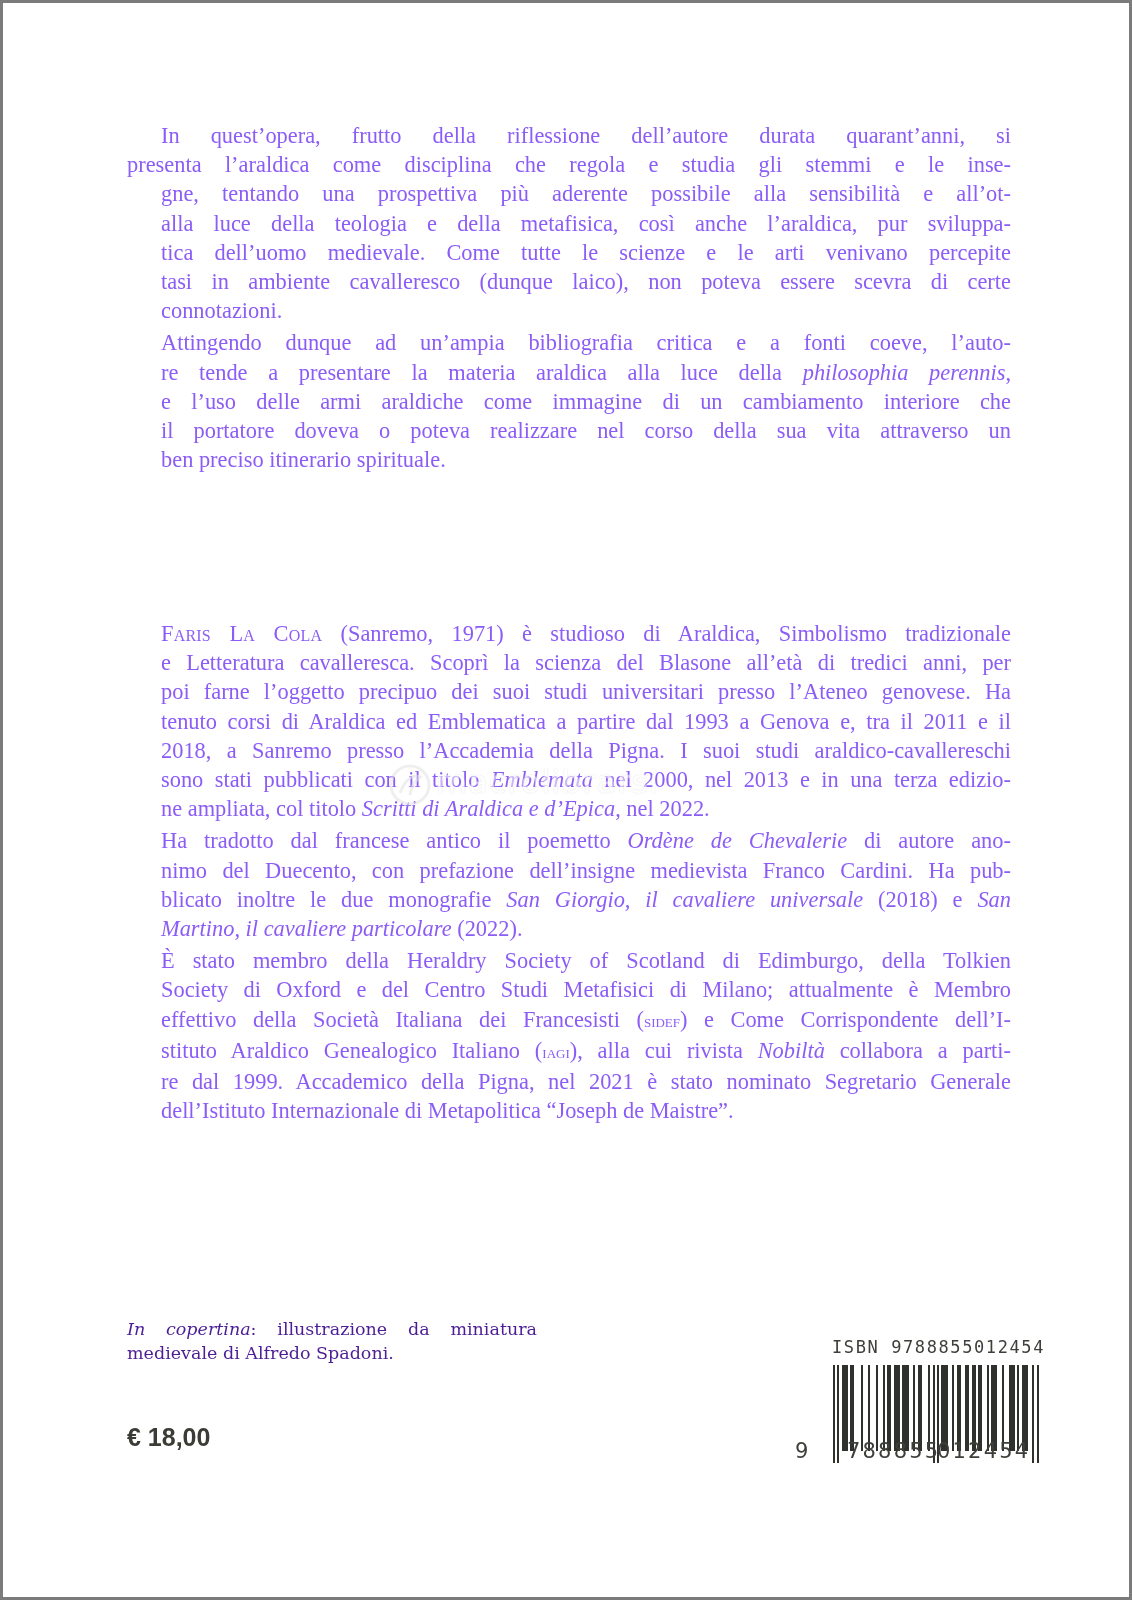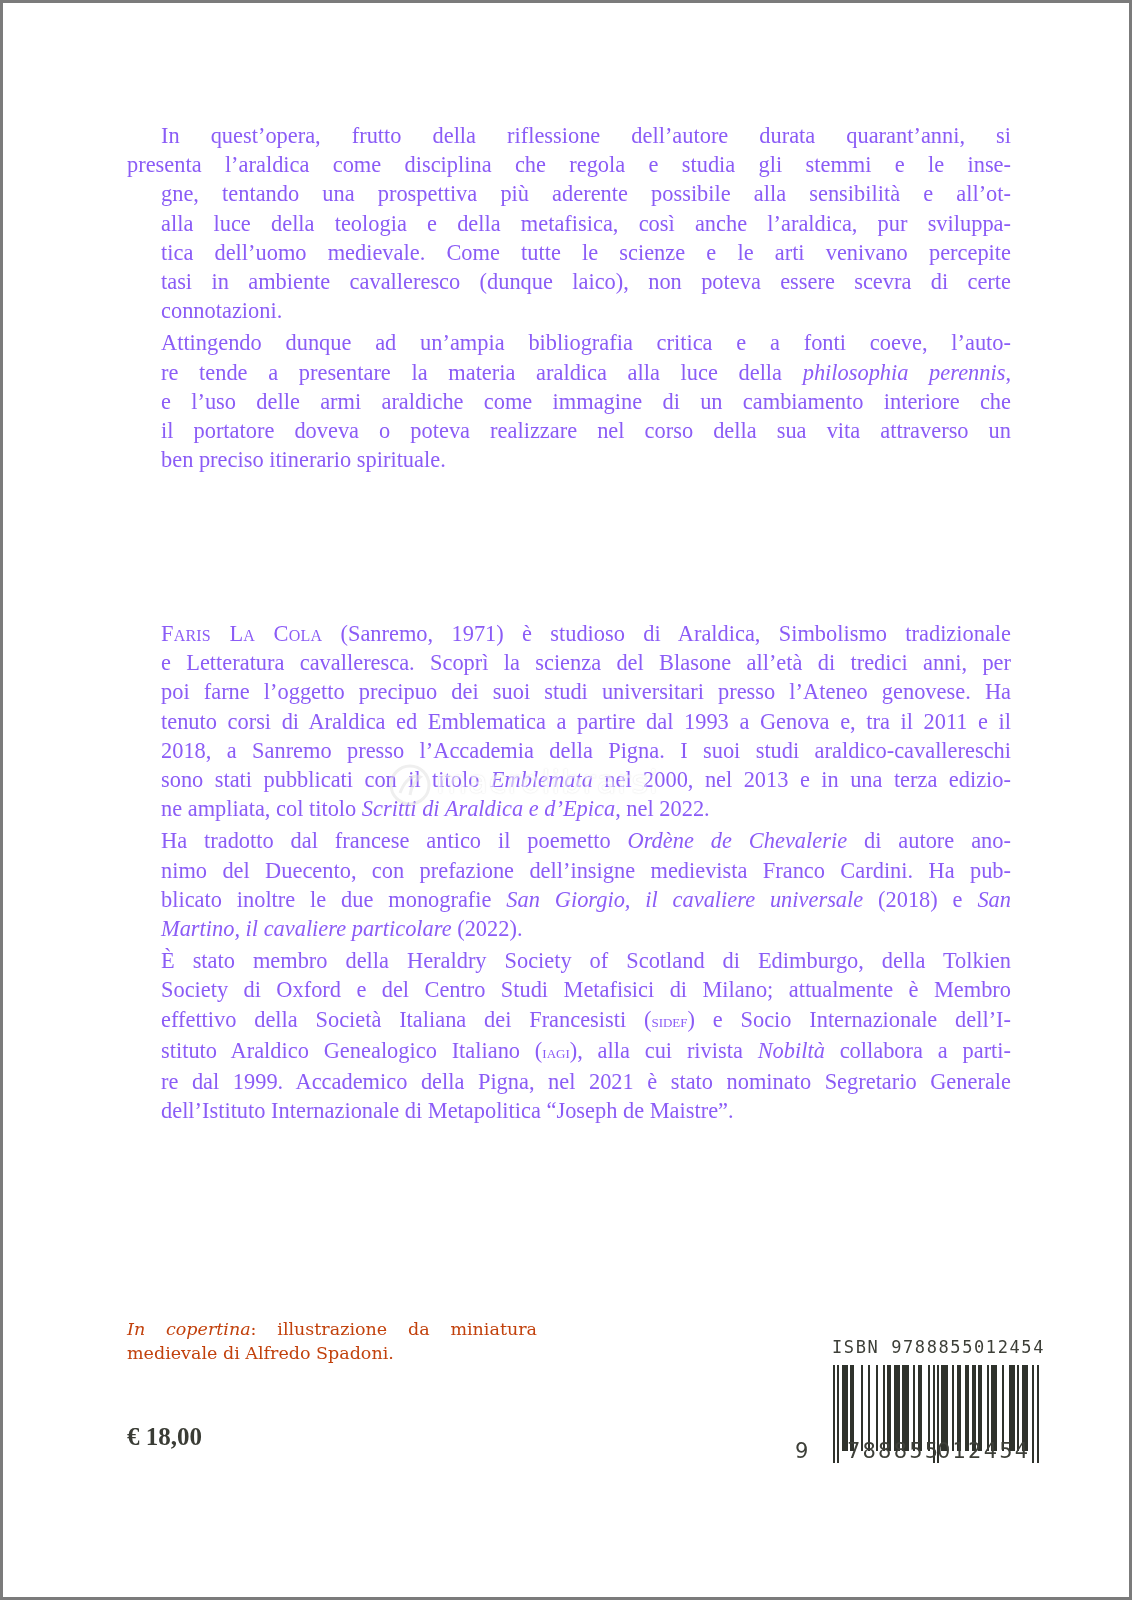--- a/index.html
+++ b/index.html
@@ -51,27 +51,27 @@
     font-size: 9px; color: #e9e9e9; letter-spacing: 5px;
     text-shadow: 0 0 1px #cfcfcf;
   }
   .watermark .wm-logo {
     position: absolute; left: 0; top: 2px; width: 44px; height: 44px;
   }
 
   .credit {
     position: absolute; left: 124px; top: 1314px; width: 410px;
     font-family: "DejaVu Serif", serif;
-    font-size: 17.5px; line-height: 24px; color: #c2410c;
+    font-size: 17.5px; line-height: 24px; color: #4c1d95;
     text-align: justify;
   }
   .credit .line { white-space: nowrap; }
   .price {
     position: absolute; left: 124px; top: 1420px;
-    font-family: Liberation Serif, serif;
+    font-family: Liberation Sans, sans-serif;
     font-size: 25px; font-weight: bold; color: #3a3c35;
   }
   .isbn-block {
     position: absolute; left: 760px; top: 1334px; width: 250px; height: 135px; margin-left: 32px;
   }
   .isbn-label {
     position: absolute; right: 0; top: 0;
     font-family: "DejaVu Sans Mono", "Liberation Mono", monospace;
     font-size: 17px; letter-spacing: 1.6px; color: #3d3f38;
   }
@@ -125,21 +125,21 @@
     </p>
     <p>
       <span class="line"><span>Ha tradotto dal francese antico il poemetto </span><em>Ordène de Chevalerie</em><span> di autore ano-</span></span>
       <span class="line">nimo del Duecento, con prefazione dell’insigne medievista Franco Cardini. Ha pub-</span>
       <span class="line"><span>blicato inoltre le due monografie </span><em>San Giorgio, il cavaliere universale</em><span> (2018) e </span><em>San</em></span>
       <span class="line last"><em>Martino, il cavaliere particolare</em><span> (2022).</span></span>
     </p>
     <p>
       <span class="line">È stato membro della Heraldry Society of Scotland di Edimburgo, della Tolkien</span>
       <span class="line">Society di Oxford e del Centro Studi Metafisici di Milano; attualmente è Membro</span>
-      <span class="line"><span>effettivo della Società Italiana dei Francesisti (</span><span class="abbr">sidef</span><span>) e Socio Internazionale dell’I-</span></span>
+      <span class="line"><span>effettivo della Società Italiana dei Francesisti (</span><span class="abbr">sidef</span><span>) e Come Corrispondente dell’I-</span></span>
       <span class="line"><span>stituto Araldico Genealogico Italiano (</span><span class="abbr">iagi</span><span>), alla cui rivista </span><em>Nobiltà</em><span> collabora a parti-</span></span>
       <span class="line">re dal 1999. Accademico della Pigna, nel 2021 è stato nominato Segretario Generale</span>
       <span class="line last">dell’Istituto Internazionale di Metapolitica “Joseph de Maistre”.</span>
     </p>
   </div>
 
   <div class="watermark">
     <svg class="wm-logo" viewBox="0 0 44 44">
       <circle cx="22" cy="22" r="19" fill="none" stroke="#e2e2e2" stroke-width="3"></circle>
       <path d="M12 30 Q20 10 32 14 Q24 20 22 32" fill="none" stroke="#e2e2e2" stroke-width="3"></path>

